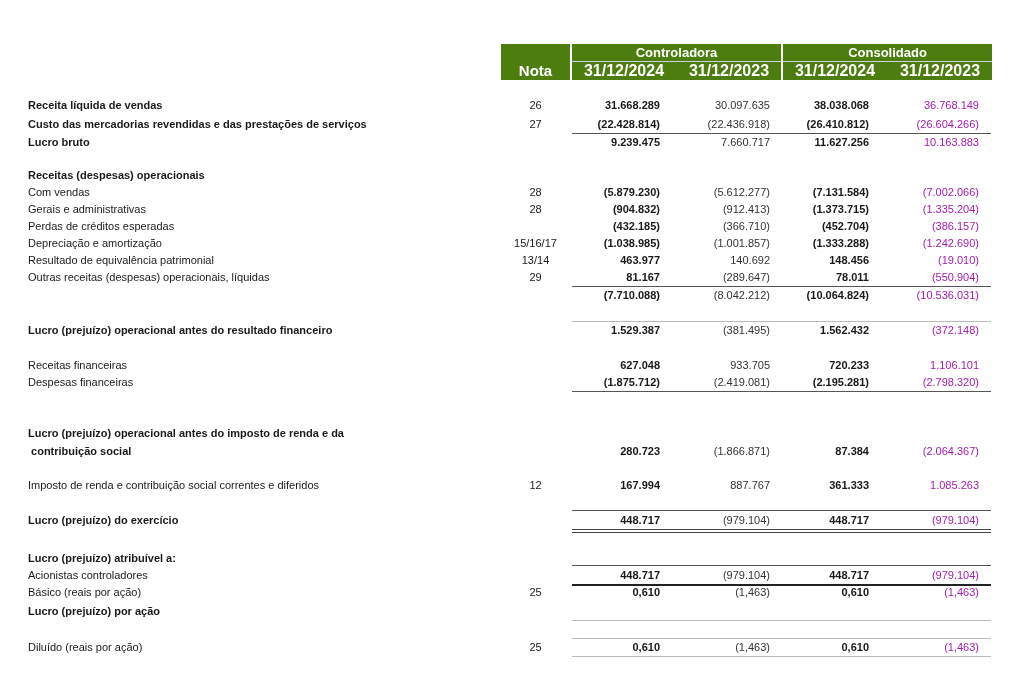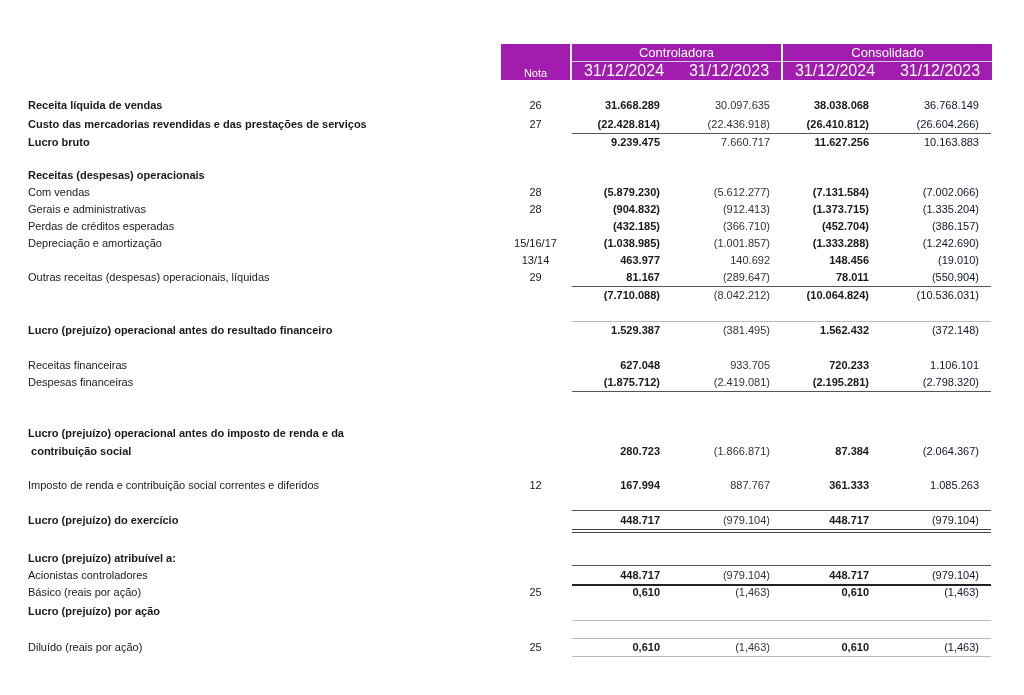--- a/index.html
+++ b/index.html
@@ -3,42 +3,42 @@
 <meta charset="utf-8">
 <style>
   html, body { margin: 0; padding: 0; background: #ffffff; }
   body {
     width: 1024px; height: 695px; position: relative; overflow: hidden;
     font-family: "Liberation Sans", sans-serif; color: #1a1a1a;
   }
   .page { position: absolute; left: 0; top: 0; width: 1024px; height: 695px; }
 
   
-  .hdr { position: absolute; top: 44px; height: 36px; background: #a21caf; color: #ffffff; font-weight: normal; }
+  .hdr { position: absolute; top: 44px; height: 36px; background: #4d7c0f; color: #ffffff; font-weight: bold; }
   .hdr-nota { left: 501px; width: 69px; }
-  .hdr-nota span { position: absolute; bottom: 1px; left: 0; right: 0; text-align: center; font-size: 11px; }
+  .hdr-nota span { position: absolute; bottom: 1px; left: 0; right: 0; text-align: center; font-size: 15px; }
   .hdr-group { width: 209px; }
   .hdr-ctrl { left: 572px; }
   .hdr-cons { left: 783px; }
   .hdr-group .gtitle { position: absolute; top: 0; left: 0; right: 0; height: 17px; line-height: 17px; text-align: center; font-size: 13px; border-bottom: 1px solid #c9d3e4; }
   .hdr-group .dates { position: absolute; top: 18px; left: 0; right: 0; height: 18px; line-height: 18px; font-size: 16px; }
   .hdr-group .dates span { position: absolute; top: 0; width: 104px; text-align: center; }
   .hdr-group .dates span.d1 { left: 0; }
   .hdr-group .dates span.d2 { left: 105px; }
 
   
   .row { position: absolute; left: 0; width: 1024px; height: 17px; font-size: 11px; line-height: 17px; }
   .row .label { position: absolute; left: 28px; white-space: nowrap; }
   .row .label.bold { font-weight: bold; }
   .row .nota { position: absolute; left: 501px; width: 69px; text-align: center; }
   .row .v { position: absolute; width: 100px; text-align: right; white-space: nowrap; }
   .row .v.c1 { left: 560px; font-weight: bold; text-align: right; }
   .row .v.c2 { left: 670px; color: #333; }
   .row .v.c3 { left: 769px; font-weight: bold; }
-  .row .v.c4 { left: 879px; color: #0f172a; }
+  .row .v.c4 { left: 879px; color: #a21caf; }
 
   
   .rule { position: absolute; left: 572px; width: 419px; height: 0; border-top: 1px solid #555; }
   .rule.light { border-top-color: #bbb; }
   .rule.dbl { height: 2px; border-top: 1px solid #444; border-bottom: 1px solid #444; }
   .rule.thick { border-top: 2px solid #222; }
 </style>
 </head>
 <body>
 
@@ -117,20 +117,21 @@
   </div>
   <div class="row" style="top:235px">
     <span class="label">Depreciação e amortização</span>
     <span class="nota">15/16/17</span>
     <span class="v c1">(1.038.985)</span>
     <span class="v c2">(1.001.857)</span>
     <span class="v c3">(1.333.288)</span>
     <span class="v c4">(1.242.690)</span>
   </div>
   <div class="row" style="top:252px">
+    <span class="label">Resultado de equivalência patrimonial</span>
     <span class="nota">13/14</span>
     <span class="v c1">463.977</span>
     <span class="v c2">140.692</span>
     <span class="v c3">148.456</span>
     <span class="v c4">(19.010)</span>
   </div>
   <div class="row" style="top:269px">
     <span class="label">Outras receitas (despesas) operacionais, líquidas</span>
     <span class="nota">29</span>
     <span class="v c1">81.167</span>

